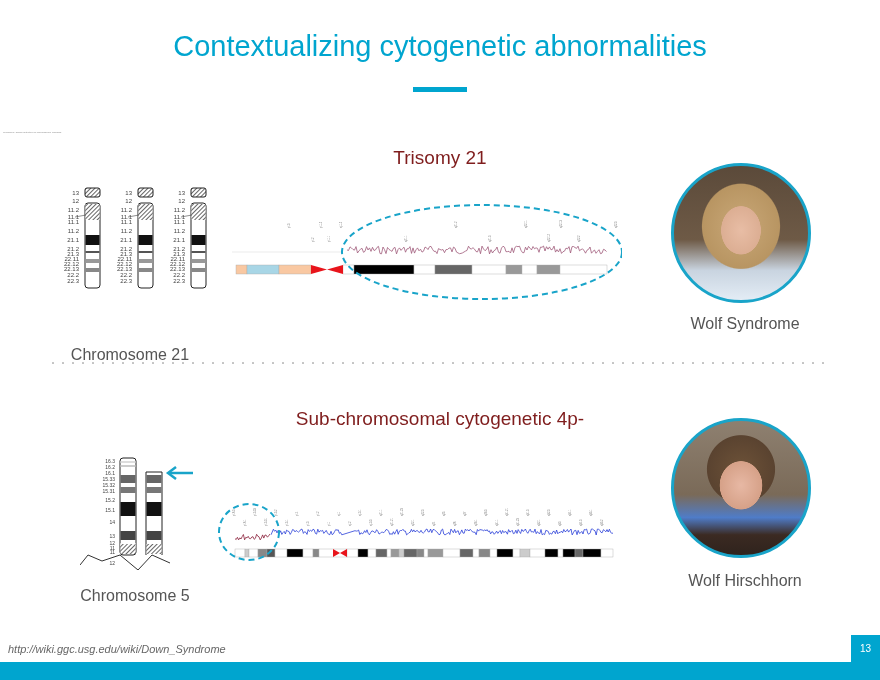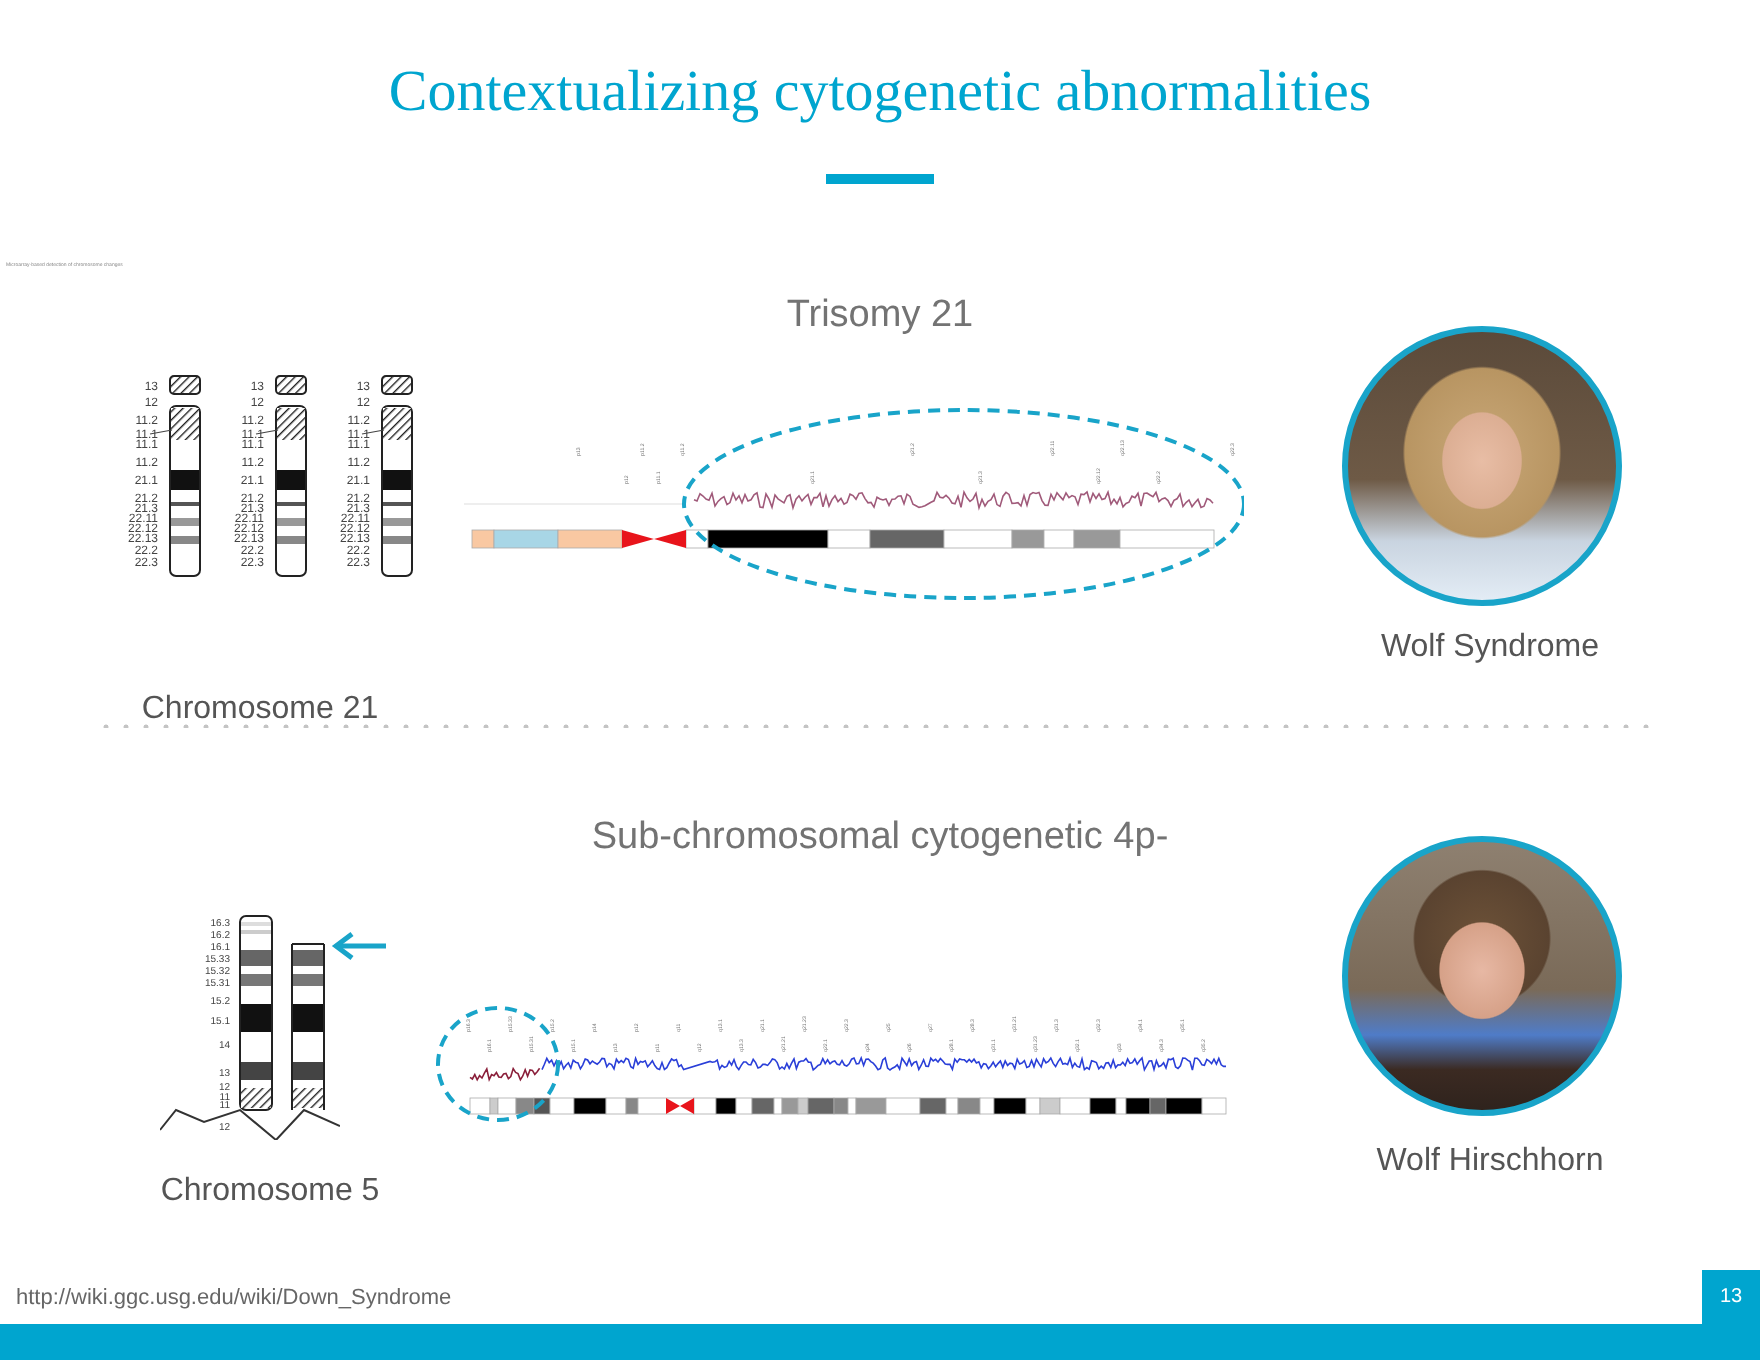--- a/index.html
+++ b/index.html
@@ -1,41 +1,41 @@
 <!DOCTYPE html>
 <html><head>
 <meta charset="utf-8">
 <style>
   html, body { margin:0; padding:0; }
   body { width:880px; height:680px; position:relative; overflow:hidden; background:#ffffff; font-family:"Liberation Sans", sans-serif; color:#555; }
   .abs { position:absolute; }
-  #title { left:0; width:880px; top:30px; text-align:center; font-size:29px; color:#00a5cf;font-family:Liberation Serif, serif; }
+  #title { left:0; width:880px; top:30px; text-align:center; font-size:29px; color:#00a5cf; }
   #title-underline { left:413px; top:87px; width:54px; height:5px; background:#00a5cf; }
   #tiny-text { left:3px; top:131px; font-size:2.5px; color:#888; white-space:nowrap; }
-  .section-h { font-size:19px; color:#737373; text-align:center; }
+  .section-h { font-size:19px; color:#7f1d1d; text-align:center; }
   #trisomy-heading { left:340px; width:200px; top:147px; }
   #sub-heading { left:250px; width:380px; top:408px; }
   .caption { font-size:16px; color:#555; text-align:center; }
   #chr21-caption { left:50px; width:160px; top:306px;margin-top:40px; }
   #down-caption { left:655px; width:180px; top:315px; }
   #chr4-caption { left:60px; width:150px; top:587px; }
   #wolf-caption { left:655px; width:180px; top:570px; line-height:21px; }
   #divider { left:48px; top:362px; width:780px; height:2px;
     background-image: radial-gradient(circle, #c4c4c4 1.1px, transparent 1.4px);
     background-size:10px 3px; background-repeat:repeat-x; }
   .photo { width:134px; height:134px; border-radius:50%; border:3px solid #19a4c9; overflow:hidden; }
   #photo-down { left:671px; top:163px;
     background: radial-gradient(ellipse 28px 34px at 50% 48%, #e8bda5 0%, #dcae93 70%, transparent 72%),
                 radial-gradient(ellipse 55px 60px at 50% 45%, #c9a878 0%, #b89562 70%, transparent 72%),
                 linear-gradient(180deg, #5b4a3a 0%, #6e5a46 55%, #c9d4e0 78%, #e3ecf5 100%); }
   #photo-wolf { left:671px; top:418px;
     background: radial-gradient(ellipse 30px 34px at 50% 48%, #e7b8a4 0%, #d6a188 70%, transparent 72%),
                 radial-gradient(ellipse 48px 48px at 50% 36%, #6d5238 0%, #5a4330 70%, transparent 72%),
                 linear-gradient(180deg, #8e8070 0%, #7a6a58 55%, #4f7cc8 72%, #3b2a22 85%, #2f231d 100%); }
-  #footer-url { left:8px; top:643px; font-size:11px; color:#666; }
+  #footer-url { left:8px; top:643px; font-size:11px; color:#666;font-style:italic; }
   #page-num { left:851px; top:635px; width:29px; height:27px; background:#00a5cf; color:#fff; font-size:10px; text-align:center; line-height:27px; }
   #footer-bar { left:0; top:662px; width:880px; height:18px; background:#00a5cf; }
   .band-label { font-size:6px; fill:#444; font-family:"Liberation Sans", sans-serif; }
   .tiny-label { font-size:2.6px; fill:#777; font-family:"Liberation Sans", sans-serif; }
 </style>
 </head>
 <body>
 
 <div id="title" class="abs">Contextualizing cytogenetic abnormalities</div>
 <div id="title-underline" class="abs"></div>

